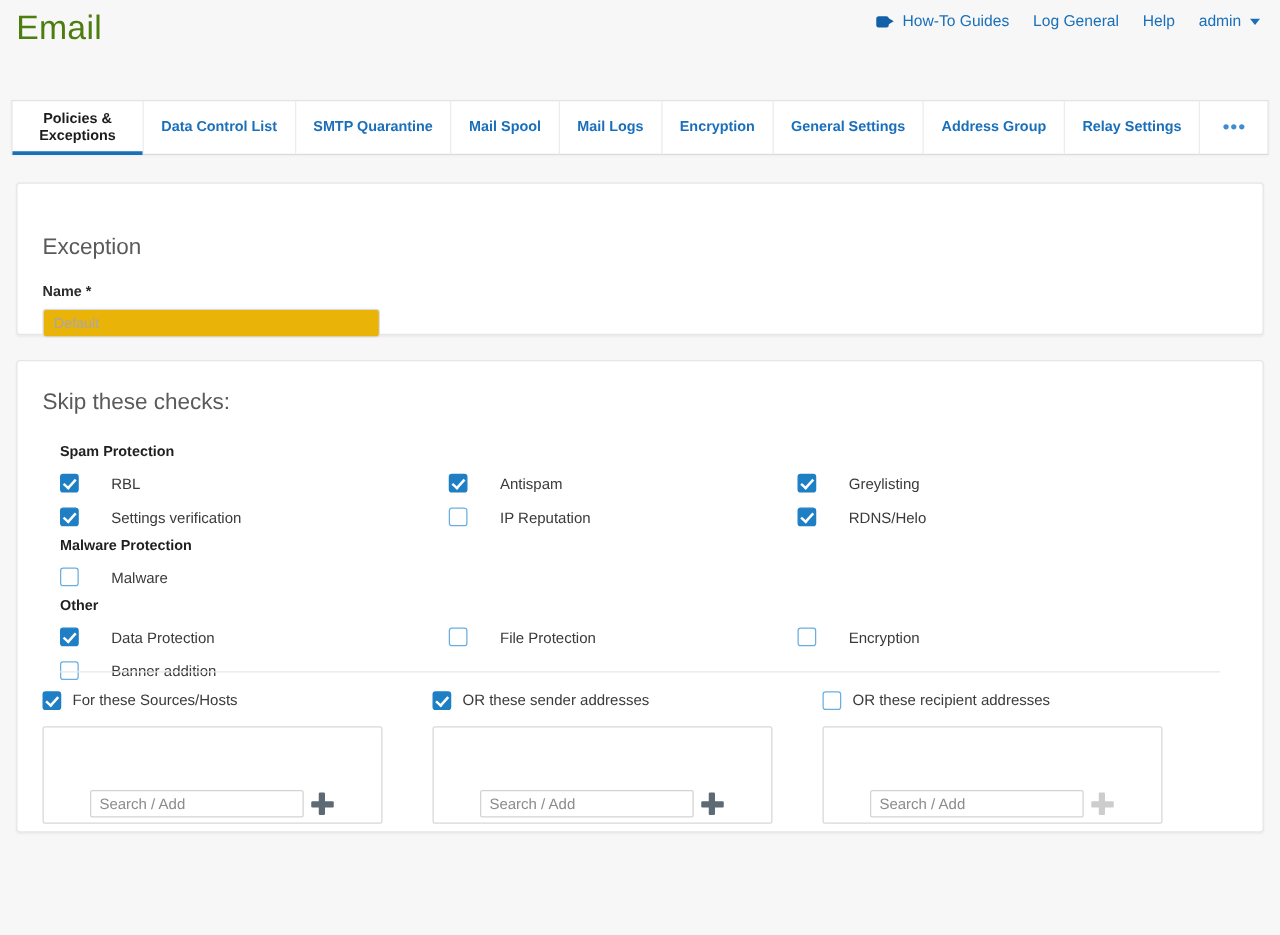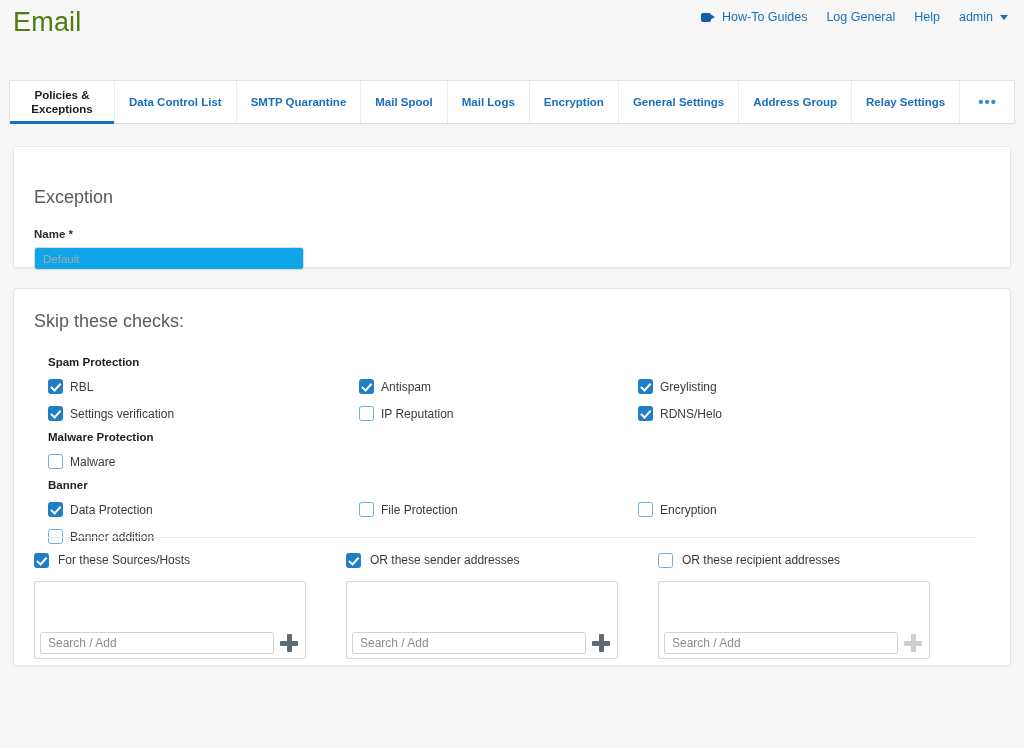--- a/index.html
+++ b/index.html
@@ -152,21 +152,21 @@
   }
   .text-input {
     width: 270px;
     height: 23px;
     border: 1px solid #dddddd;
     border-radius: 3px;
     padding: 0 8px;
     font-size: 11.5px;
     font-family: "Liberation Sans", sans-serif;
     color: #333;
-    background: #0ea5e9;
+    background: #eab308;
   }
   .text-input::placeholder { color: #a8a8a8; }
 
   .card-checks {
     margin-top: 20px;
     padding: 22px 20px 24px 20px;
     height: 378px;
     position: relative;
   }
 
@@ -187,21 +187,21 @@
     font-size: 11.5px;
     font-weight: bold;
     color: #1f1f1f;
     height: 21px;
     line-height: 21px;
   }
   .check-row {
     display: flex;
     align-items: center;
     height: 27px;
-    gap: 7px;
+    gap: 26px;
   }
   .check-row.spacer-row { visibility: hidden; }
   .check-label {
     font-size: 12px;
     color: #3a3a3a;
     white-space: nowrap;
   }
 
   .cbox {
     width: 15px;
@@ -264,20 +264,21 @@
     width: 272px;
     border: 1px solid #d8d8d8;
     border-radius: 2px;
     background: #ffffff;
     height: 78px;
     display: flex;
     flex-direction: column;
     justify-content: flex-end;
     padding: 0 0 4px 0;
     position: relative;
+    align-items: center;
   }
   .listbox-body { flex: 1 1 auto; }
   .listbox-footer {
     display: flex;
     align-items: center;
     padding: 0 5px 0 5px;
     gap: 4px;
   }
   .search-input {
     flex: 1 1 auto;
@@ -379,21 +380,21 @@
         <span class="check-label">Settings verification</span>
       </div>
 
       <div class="group-heading">Malware Protection</div>
 
       <div class="check-row">
         <span class="cbox"></span>
         <span class="check-label">Malware</span>
       </div>
 
-      <div class="group-heading">Banner</div>
+      <div class="group-heading">Other</div>
 
       <div class="check-row">
         <span class="cbox on"></span>
         <span class="check-label">Data Protection</span>
       </div>
 
       <div class="check-row">
         <span class="cbox"></span>
         <span class="check-label">Banner addition</span>
       </div>

